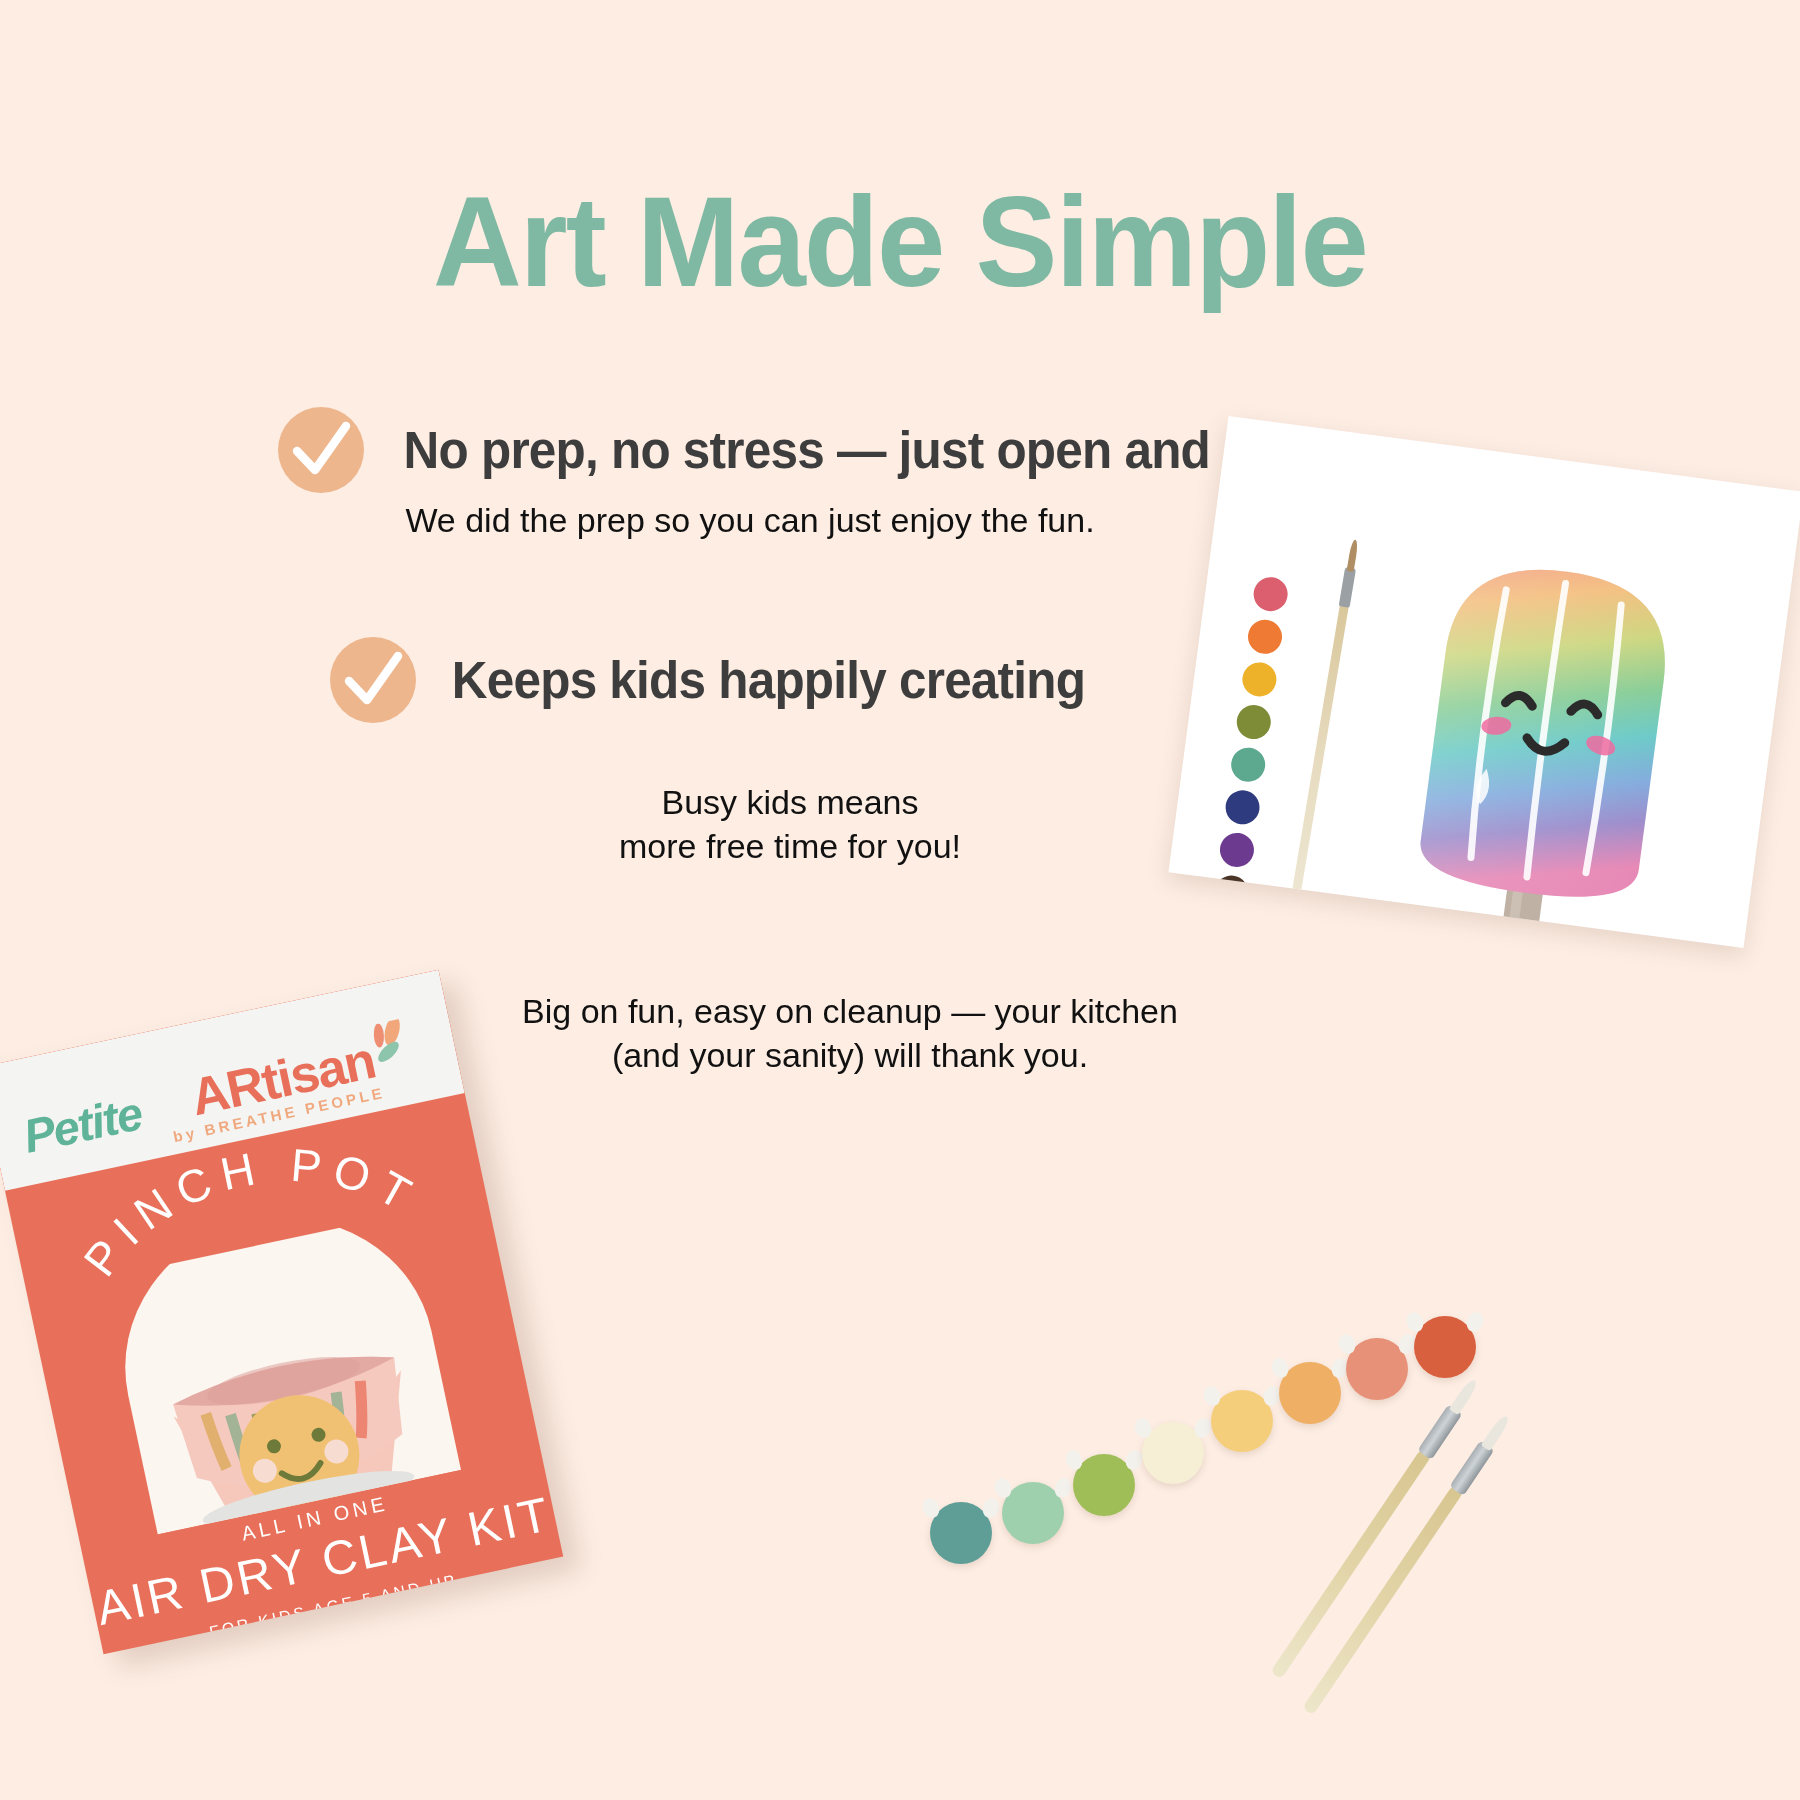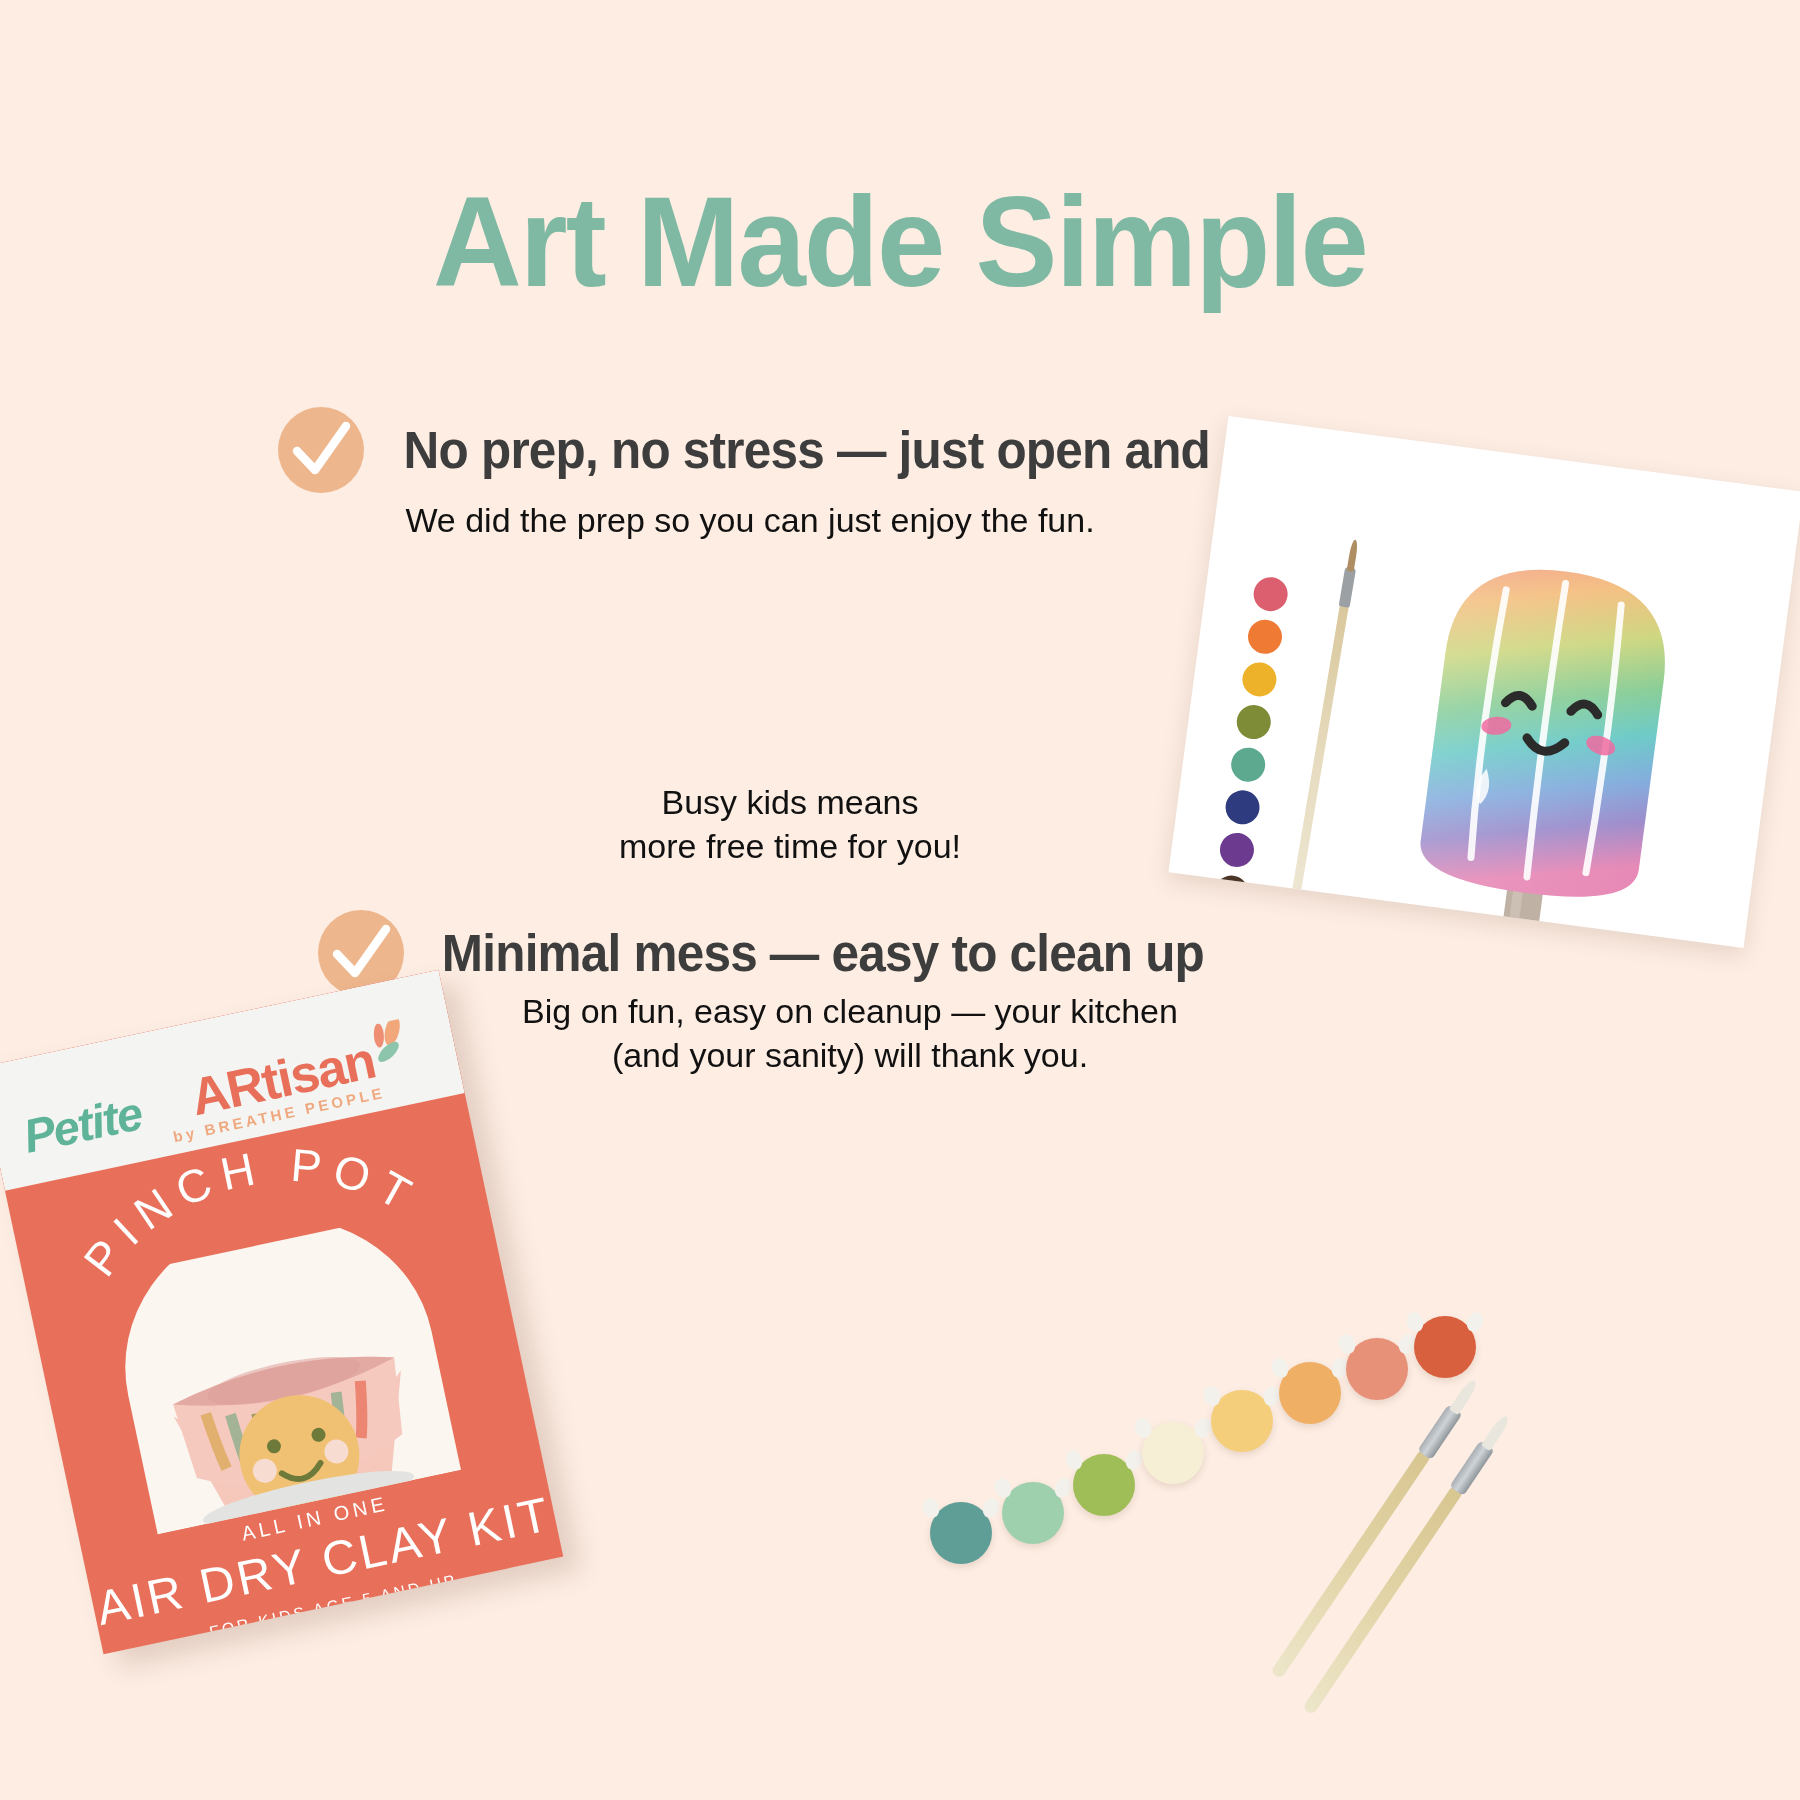--- a/index.html
+++ b/index.html
@@ -136,31 +136,31 @@
   <div class="bullet-row" id="b1">
     <div class="check-circle">
       <svg width="60" height="58" viewBox="0 0 60 58">
         <path d="M6 30 L24 49 L55 5" stroke="#FFFFFF" stroke-width="8.5" fill="none" stroke-linecap="round" stroke-linejoin="round"></path>
       </svg>
     </div>
     <div class="bullet-title">No prep, no stress — just open and go</div>
   </div>
   <div class="bullet-body" id="b1body">We did the prep so you can just enjoy the fun.</div>
 
-  <div class="bullet-body" id="b2body">Busy kids means
-more free time for you!</div>
-
-  <div class="bullet-row" id="b3">
+  <div class="bullet-row" id="b2">
     <div class="check-circle">
       <svg width="60" height="58" viewBox="0 0 60 58">
         <path d="M6 30 L24 49 L55 5" stroke="#FFFFFF" stroke-width="8.5" fill="none" stroke-linecap="round" stroke-linejoin="round"></path>
       </svg>
     </div>
-    <div class="bullet-title">Minimal mess — easy to clean up</div>
-  </div>
+    <div class="bullet-title">Keeps kids happily creating</div>
+  </div>
+  <div class="bullet-body" id="b2body">Busy kids means
+more free time for you!</div>
+
   <div class="bullet-body" id="b3body">Big on fun, easy on cleanup — your kitchen
 (and your sanity) will thank you.</div>
 
   <div class="poster-card">
 
     <div class="swatch-col">
       <i style="background:#DB5F6E"></i>
       <i style="background:#EF7A33"></i>
       <i style="background:#EDB229"></i>
       <i style="background:#7F8C37"></i>

